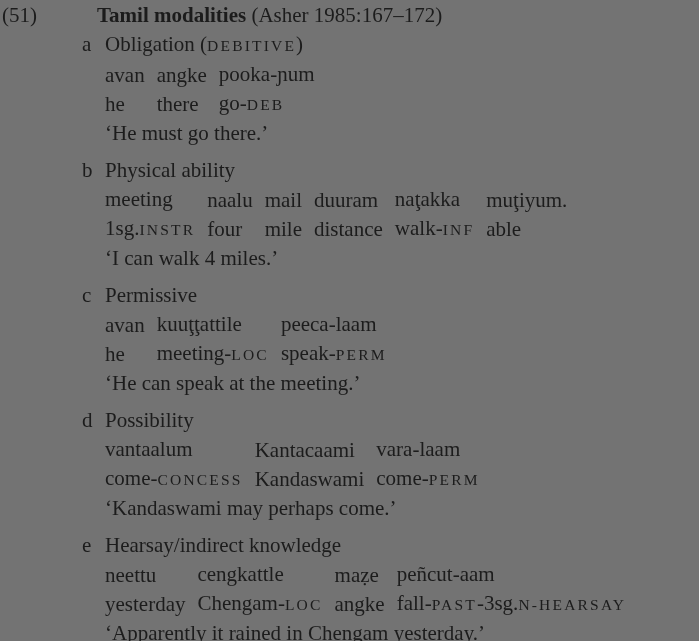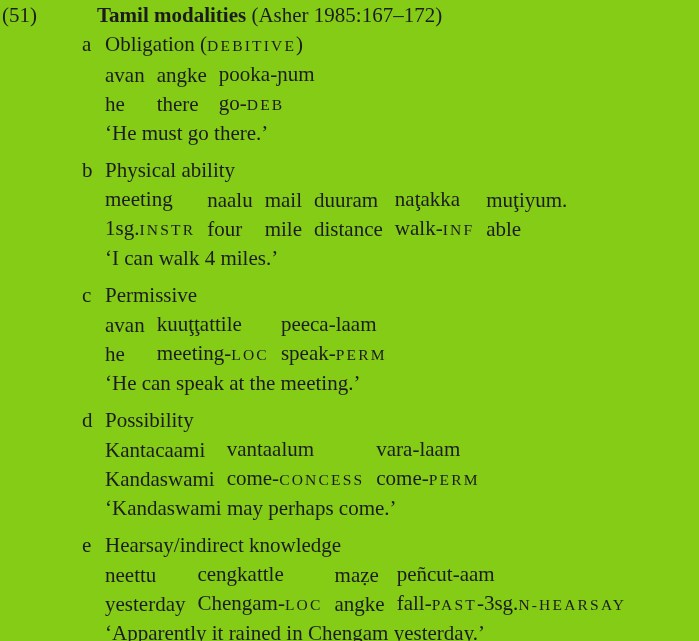--- a/index.html
+++ b/index.html
@@ -5,21 +5,21 @@
   html, body {
     margin: 0;
     padding: 0;
     background: #ffffff;
   }
   .page {
     position: relative;
     width: 699px;
     height: 641px;
     box-sizing: border-box;
-    background: #84cc16;
+    background: #737373;
     color: #1c1c1c;
     font-family: "Liberation Serif", "DejaVu Serif", serif;
     font-size: 21px;
     line-height: 29px;
     padding: 1px 0 0 2px;
     overflow: hidden;
   }
   .example {
     display: flex;
     align-items: flex-start;
@@ -160,26 +160,26 @@
               </div>
               <div class="translation">‘He can speak at the meeting.’</div>
             </div>
           </div>
           <div class="section">
             <div class="letter">d</div>
             <div class="content">
               <div class="heading"><span>Possibility</span></div>
               <div class="interlinear">
                 <div class="col">
+                  <div class="word"><span>vantaalum</span></div>
+                  <div class="gloss"><span>come-</span><span class="sc">CONCESS</span></div>
+                </div>
+                <div class="col">
                   <div class="word"><span>Kantacaami</span></div>
                   <div class="gloss"><span>Kandaswami</span></div>
-                </div>
-                <div class="col">
-                  <div class="word"><span>vantaalum</span></div>
-                  <div class="gloss"><span>come-</span><span class="sc">CONCESS</span></div>
                 </div>
                 <div class="col">
                   <div class="word"><span>vara-laam</span></div>
                   <div class="gloss"><span>come-</span><span class="sc">PERM</span></div>
                 </div>
               </div>
               <div class="translation">‘Kandaswami may perhaps come.’</div>
             </div>
           </div>
           <div class="section">

